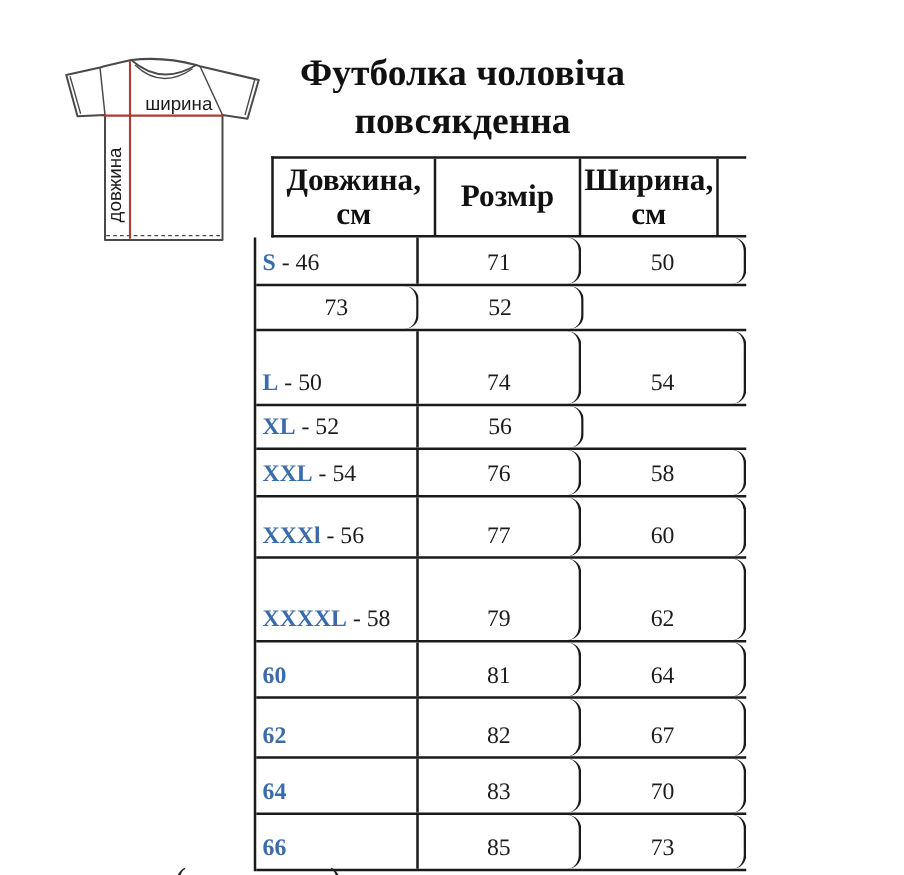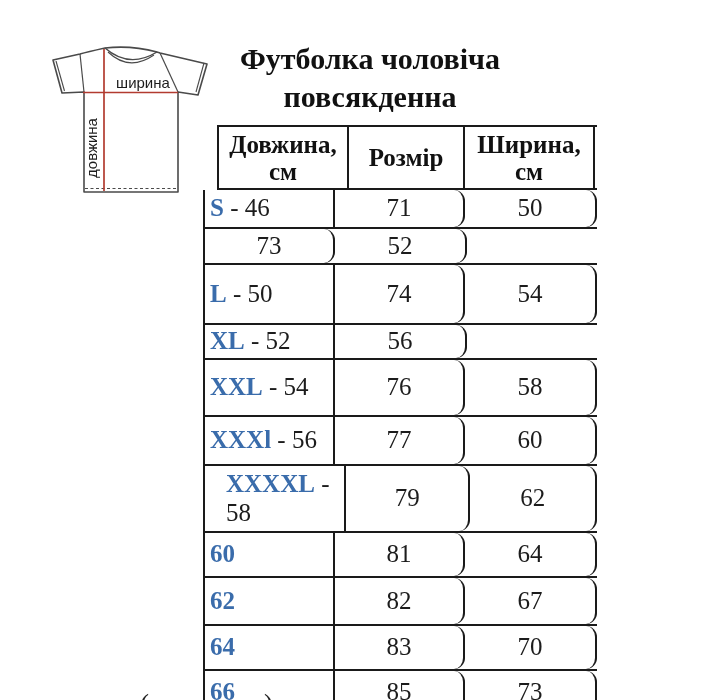--- a/index.html
+++ b/index.html
@@ -19,36 +19,36 @@
     position:absolute;left:217px;top:125px;width:380px;height:65px;
     display:flex;border:2px solid #1a1a1a;border-right:none;box-sizing:border-box;
   }
   .thead .hcell{
     box-sizing:border-box;border-right:2px solid #1a1a1a;
     display:flex;align-items:center;justify-content:center;text-align:center;
     font-weight:bold;font-size:25px;line-height:27px;color:#111;
   }
   .thead .h1{width:116px;}
   .thead .h2{width:130px;}
-  .thead .h3{width:130px;}
+  .thead .h3{width:110px;}
   .tbody{
     position:absolute;left:203px;top:190px;width:394px;
     border-left:2px solid #1a1a1a;box-sizing:border-box;
   }
   .trow{display:flex;border-bottom:2px solid #1a1a1a;box-sizing:border-box;}
   .cell{
     box-sizing:border-box;border-right:2px solid #1a1a1a;
-    display:flex;align-items:center;font-size:25px;line-height:29px;font-family:Liberation Serif, serif;
+    display:flex;align-items:flex-end;font-size:19px;line-height:29px;font-family:Liberation Serif, serif;
   }
   .csize{width:130px;padding:0 2px 2px 5px;}
   .cnum{width:130px;justify-content:center;padding-bottom:2px;border-radius:11px;}
   .cnum:last-child{width:132px;}
   .blue{color:#3a6cab;font-weight:bold;}
   .r0{height:39px;} .r1{height:36px;} .r2{height:60px;} .r3{height:35px;}
-  .r4{height:57px;} .r5{height:49px;} .r6{height:67px;padding-left:16px;} .r7{height:45px;}
+  .r4{height:38px;} .r5{height:49px;} .r6{height:67px;} .r7{height:45px;}
   .r8{height:48px;} .r9{height:45px;} .r10{height:45px;}
   
   .clip-glyph{
     position:absolute;top:691px;font-size:27px;line-height:27px;
     font-family:"Liberation Serif",serif;color:#222;
   }
 </style>
 </head>
 <body>
 

